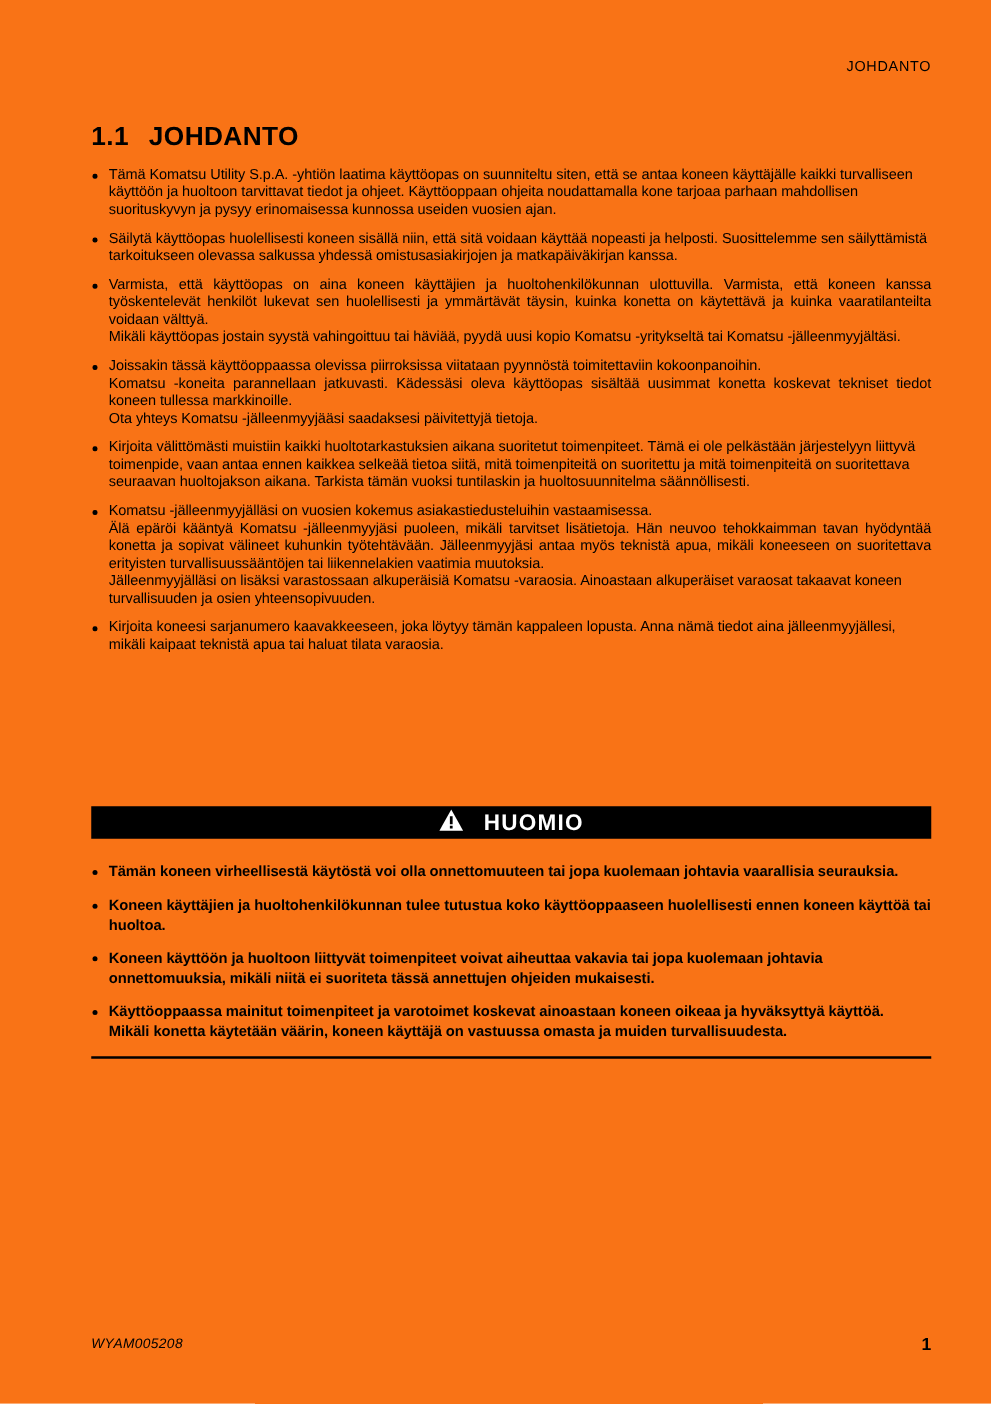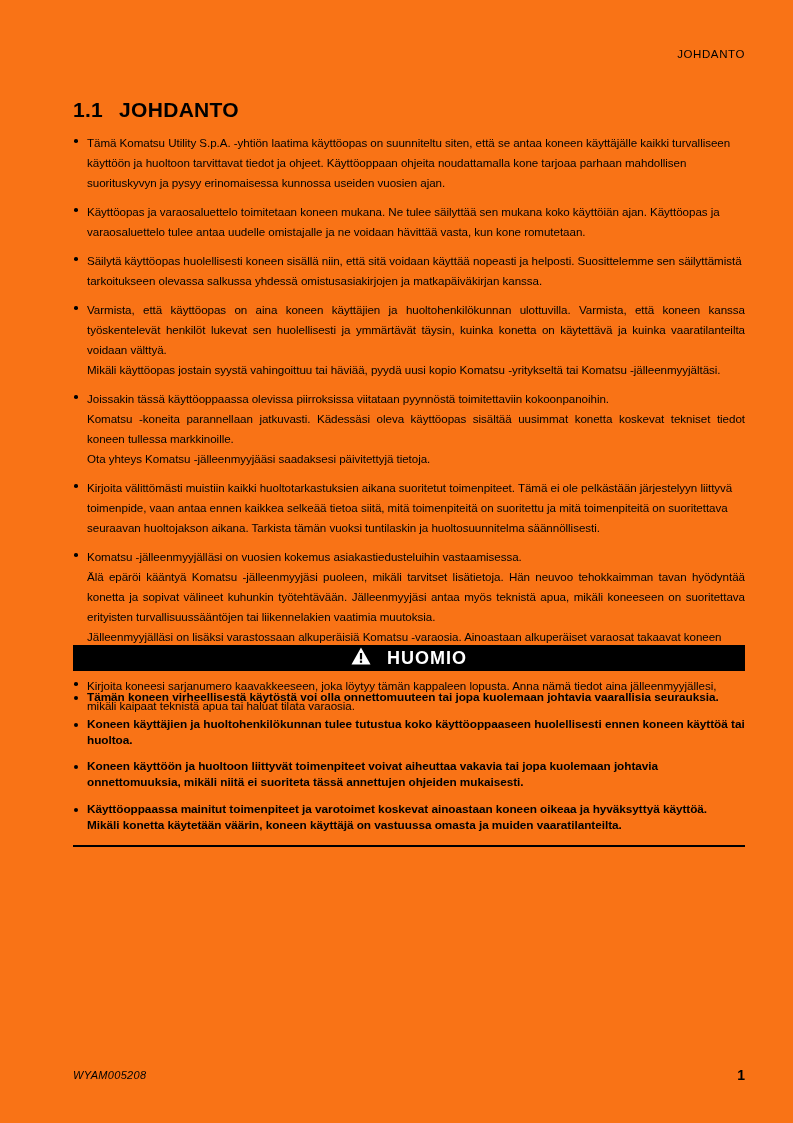--- a/index.html
+++ b/index.html
@@ -60,21 +60,21 @@
     position: absolute;
     left: 1px;
     top: 6px;
     width: 3.5px;
     height: 3.5px;
     border-radius: 50%;
     background: #000;
   }
   .para {
     font-size: 11.6px;
-    line-height: 20px;
+    line-height: 14px;
     text-align: justify;
     margin: 0;
     letter-spacing: -0.05px;
   }
   .para.nojust { text-align: left; }
 
   
   .watermark {
     position: absolute;
     top: 176px;
@@ -155,23 +155,20 @@
 
   <div class="running-header">JOHDANTO</div>
 
   <div class="section-heading">
     <span class="num">1.1</span><span>JOHDANTO</span>
   </div>
 
   <div class="content" id="body-content">
       <div class="bullet-block">
         <p class="para nojust">Tämä Komatsu Utility S.p.A. -yhtiön laatima käyttöopas on suunniteltu siten, että se antaa koneen käyttäjälle kaikki turvalliseen käyttöön ja huoltoon tarvittavat tiedot ja ohjeet. Käyttöoppaan ohjeita noudattamalla kone tarjoaa parhaan mahdollisen suorituskyvyn ja pysyy erinomaisessa kunnossa useiden vuosien ajan.</p>
-      </div>
-      <div class="bullet-block">
-        <p class="para nojust">Käyttöopas ja varaosaluettelo toimitetaan koneen mukana. Ne tulee säilyttää sen mukana koko käyttöiän ajan. Käyttöopas ja varaosaluettelo tulee antaa uudelle omistajalle ja ne voidaan hävittää vasta, kun kone romutetaan.</p>
       </div>
       <div class="bullet-block">
         <p class="para nojust">Säilytä käyttöopas huolellisesti koneen sisällä niin, että sitä voidaan käyttää nopeasti ja helposti. Suosittelemme sen säilyttämistä tarkoitukseen olevassa salkussa yhdessä omistusasiakirjojen ja matkapäiväkirjan kanssa.</p>
       </div>
       <div class="bullet-block">
         <p class="para">Varmista, että käyttöopas on aina koneen käyttäjien ja huoltohenkilökunnan ulottuvilla. Varmista, että koneen kanssa työskentelevät henkilöt lukevat sen huolellisesti ja ymmärtävät täysin, kuinka konetta on käytettävä ja kuinka vaaratilanteilta voidaan välttyä.</p>
         <p class="para nojust">Mikäli käyttöopas jostain syystä vahingoittuu tai häviää, pyydä uusi kopio Komatsu -yritykseltä tai Komatsu -jälleenmyyjältäsi.</p>
       </div>
       <div class="bullet-block">
         <p class="para">Joissakin tässä käyttöoppaassa olevissa piirroksissa viitataan pyynnöstä toimitettaviin kokoonpanoihin.</p>
@@ -208,21 +205,21 @@
           <p class="para nojust">Tämän koneen virheellisestä käytöstä voi olla onnettomuuteen tai jopa kuolemaan johtavia vaarallisia seurauksia.</p>
         </div>
         <div class="bullet-block">
           <p class="para nojust">Koneen käyttäjien ja huoltohenkilökunnan tulee tutustua koko käyttöoppaaseen huolellisesti ennen koneen käyttöä tai huoltoa.</p>
         </div>
         <div class="bullet-block">
           <p class="para nojust">Koneen käyttöön ja huoltoon liittyvät toimenpiteet voivat aiheuttaa vakavia tai jopa kuolemaan johtavia onnettomuuksia, mikäli niitä ei suoriteta tässä annettujen ohjeiden mukaisesti.</p>
         </div>
         <div class="bullet-block">
           <p class="para">Käyttöoppaassa mainitut toimenpiteet ja varotoimet koskevat ainoastaan koneen oikeaa ja hyväksyttyä käyttöä.</p>
-          <p class="para nojust">Mikäli konetta käytetään väärin, koneen käyttäjä on vastuussa omasta ja muiden vaaratilanteilta.</p>
+          <p class="para nojust">Mikäli konetta käytetään väärin, koneen käyttäjä on vastuussa omasta ja muiden turvallisuudesta.</p>
         </div>
       </div>
   </div>
 
   <div class="footer-left">WYAM005208</div>
   <div class="footer-right">1</div>
 
 </div>
 
 </body></html>

